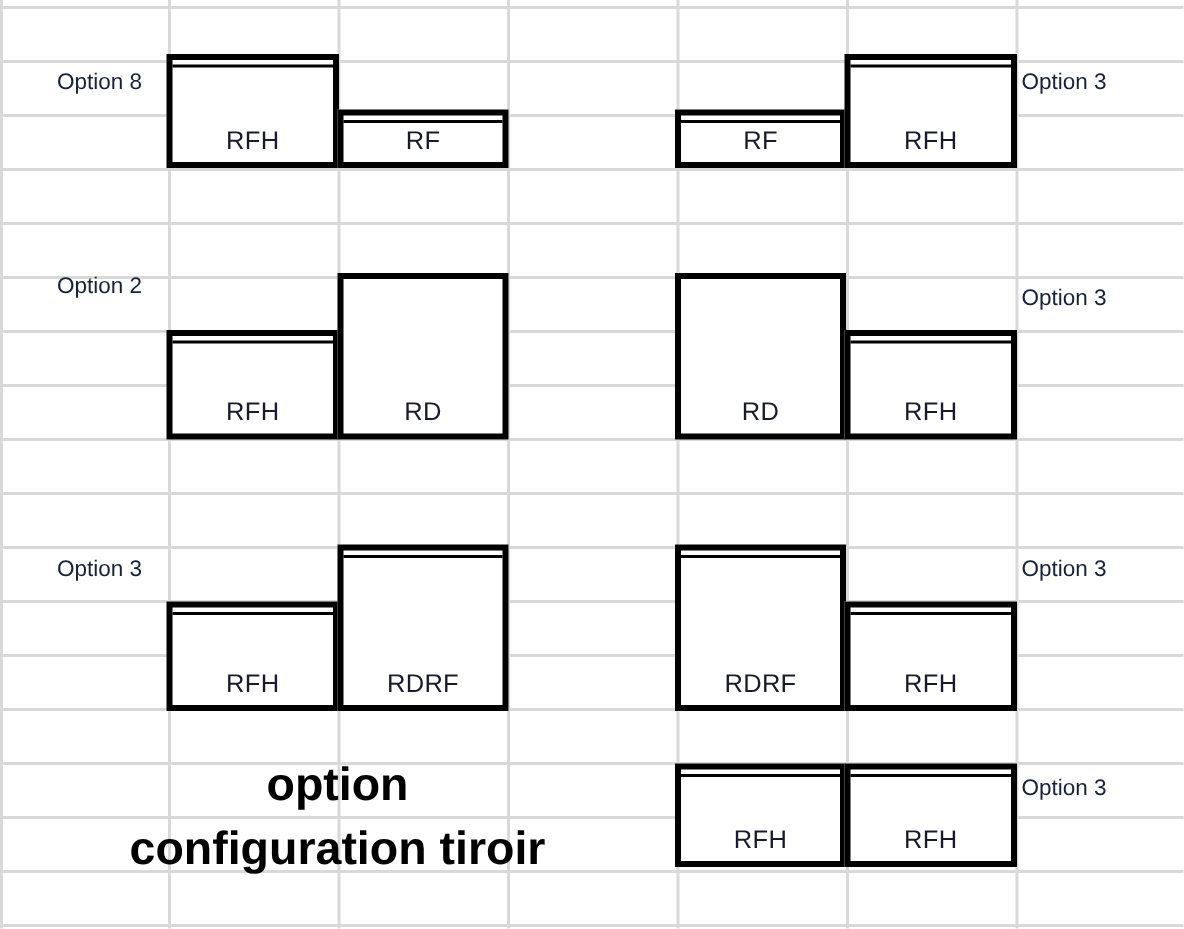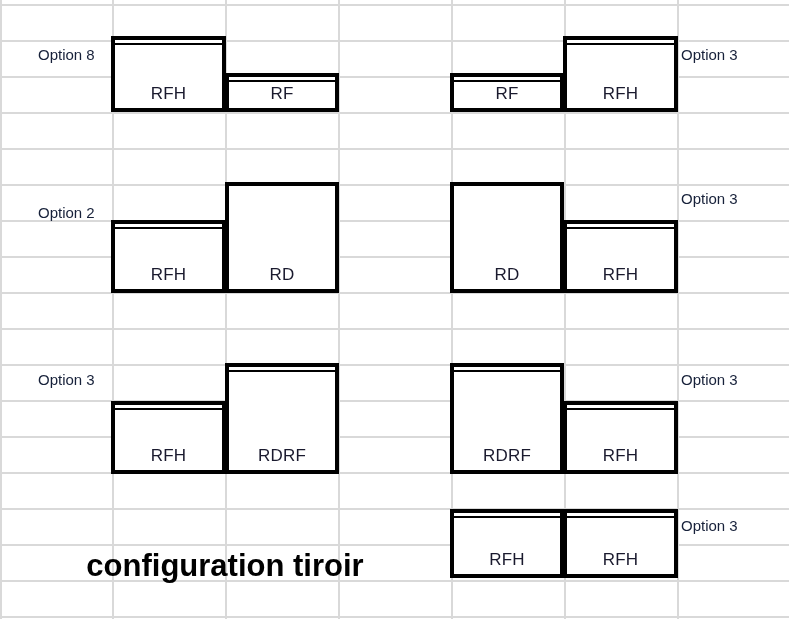--- a/index.html
+++ b/index.html
@@ -117,21 +117,21 @@
         <div class="opt-label right" style="left: 681px; top: 46px; color: rgb(23, 33, 58);">Option 3</div>
       </div>
       <div class="diagram">
         <div class="dbox" style="left: 111px; top: 220px; width: 115px; height: 73px; border-color: rgb(0, 0, 0); background: rgb(255, 255, 255);">
           <div class="rail" style="background: rgb(0, 0, 0);"></div>
           <div class="dlabel" style="color: rgb(26, 26, 46);">RFH</div>
         </div>
         <div class="dbox" style="left: 225px; top: 182px; width: 114px; height: 111px; border-color: rgb(0, 0, 0); background: rgb(255, 255, 255);">
           <div class="dlabel" style="color: rgb(26, 26, 46);">RD</div>
         </div>
-        <div class="opt-label left" style="left: 38px; top: 204px; color: rgb(23, 33, 58);">Option 2</div>
+        <div class="opt-label left" style="left: 38px; top: 182px; color: rgb(23, 33, 58);">Option 2</div>
       </div>
       <div class="diagram">
         <div class="dbox" style="left: 450px; top: 182px; width: 114px; height: 111px; border-color: rgb(0, 0, 0); background: rgb(255, 255, 255);">
           <div class="dlabel" style="color: rgb(26, 26, 46);">RD</div>
         </div>
         <div class="dbox" style="left: 563px; top: 220px; width: 115px; height: 73px; border-color: rgb(0, 0, 0); background: rgb(255, 255, 255);">
           <div class="rail" style="background: rgb(0, 0, 0);"></div>
           <div class="dlabel" style="color: rgb(26, 26, 46);">RFH</div>
         </div>
         <div class="opt-label right" style="left: 681px; top: 190px; color: rgb(23, 33, 58);">Option 3</div>
@@ -164,14 +164,15 @@
           <div class="dlabel" style="color: rgb(26, 26, 46);">RFH</div>
         </div>
         <div class="dbox" style="left: 563px; top: 509px; width: 115px; height: 69px; border-color: rgb(0, 0, 0); background: rgb(255, 255, 255);">
           <div class="rail" style="background: rgb(0, 0, 0);"></div>
           <div class="dlabel" style="color: rgb(26, 26, 46);">RFH</div>
         </div>
         <div class="opt-label right" style="left: 681px; top: 517px; color: rgb(23, 33, 58);">Option 3</div>
       </div>
     </div>
 
+  <div id="title-line-1">option</div>
   <div id="title-line-2">configuration tiroir</div>
 </div>
 
 </body></html>

